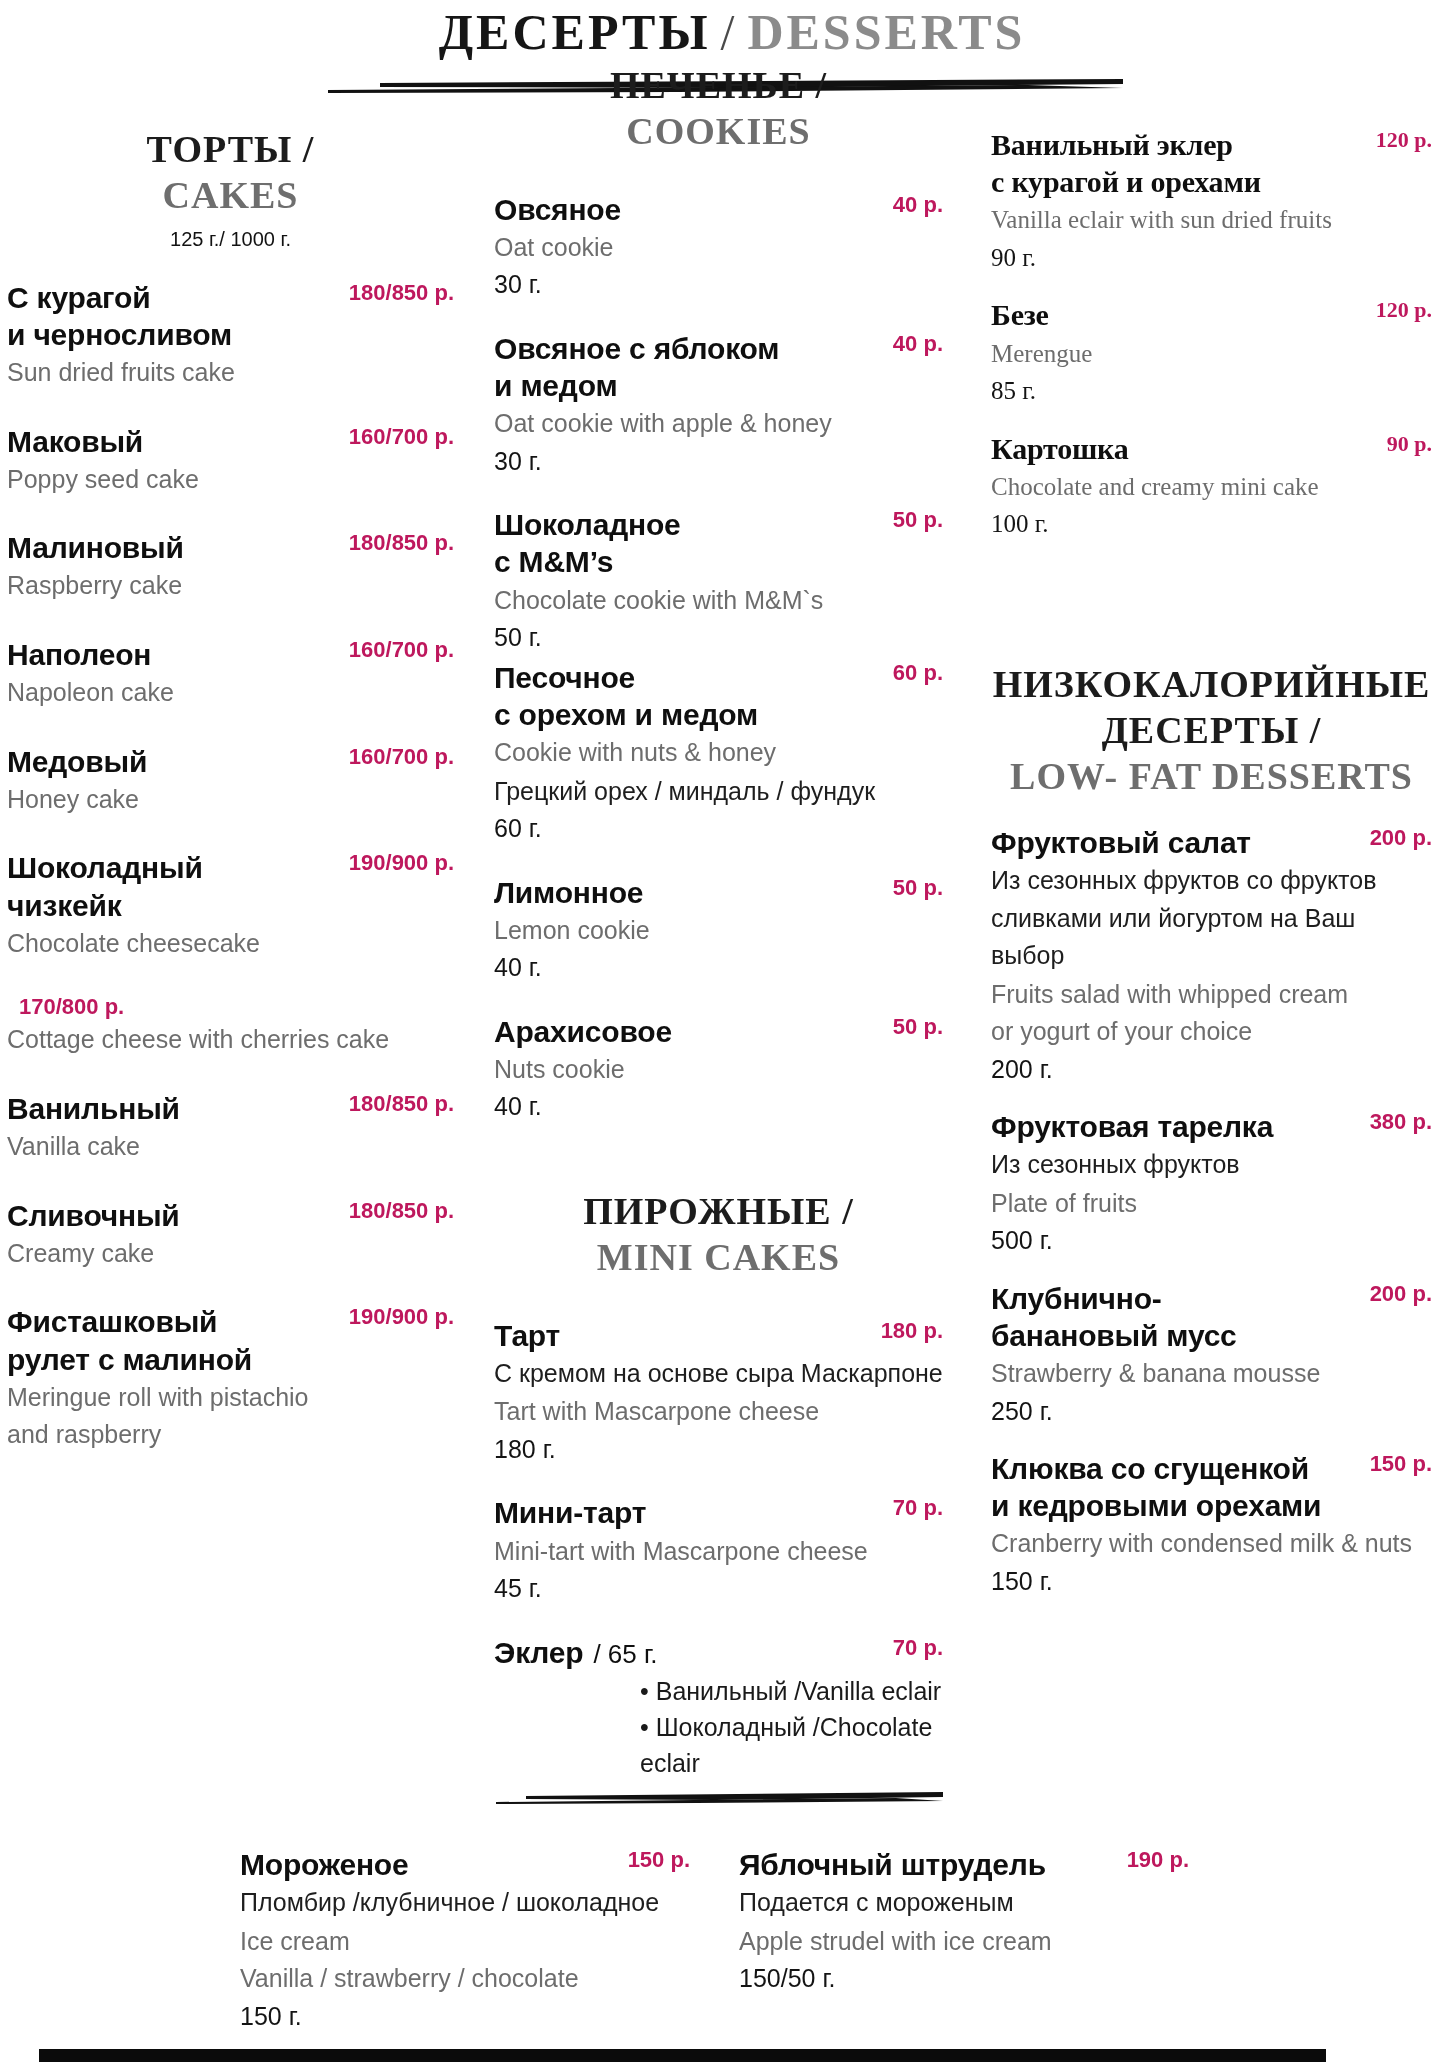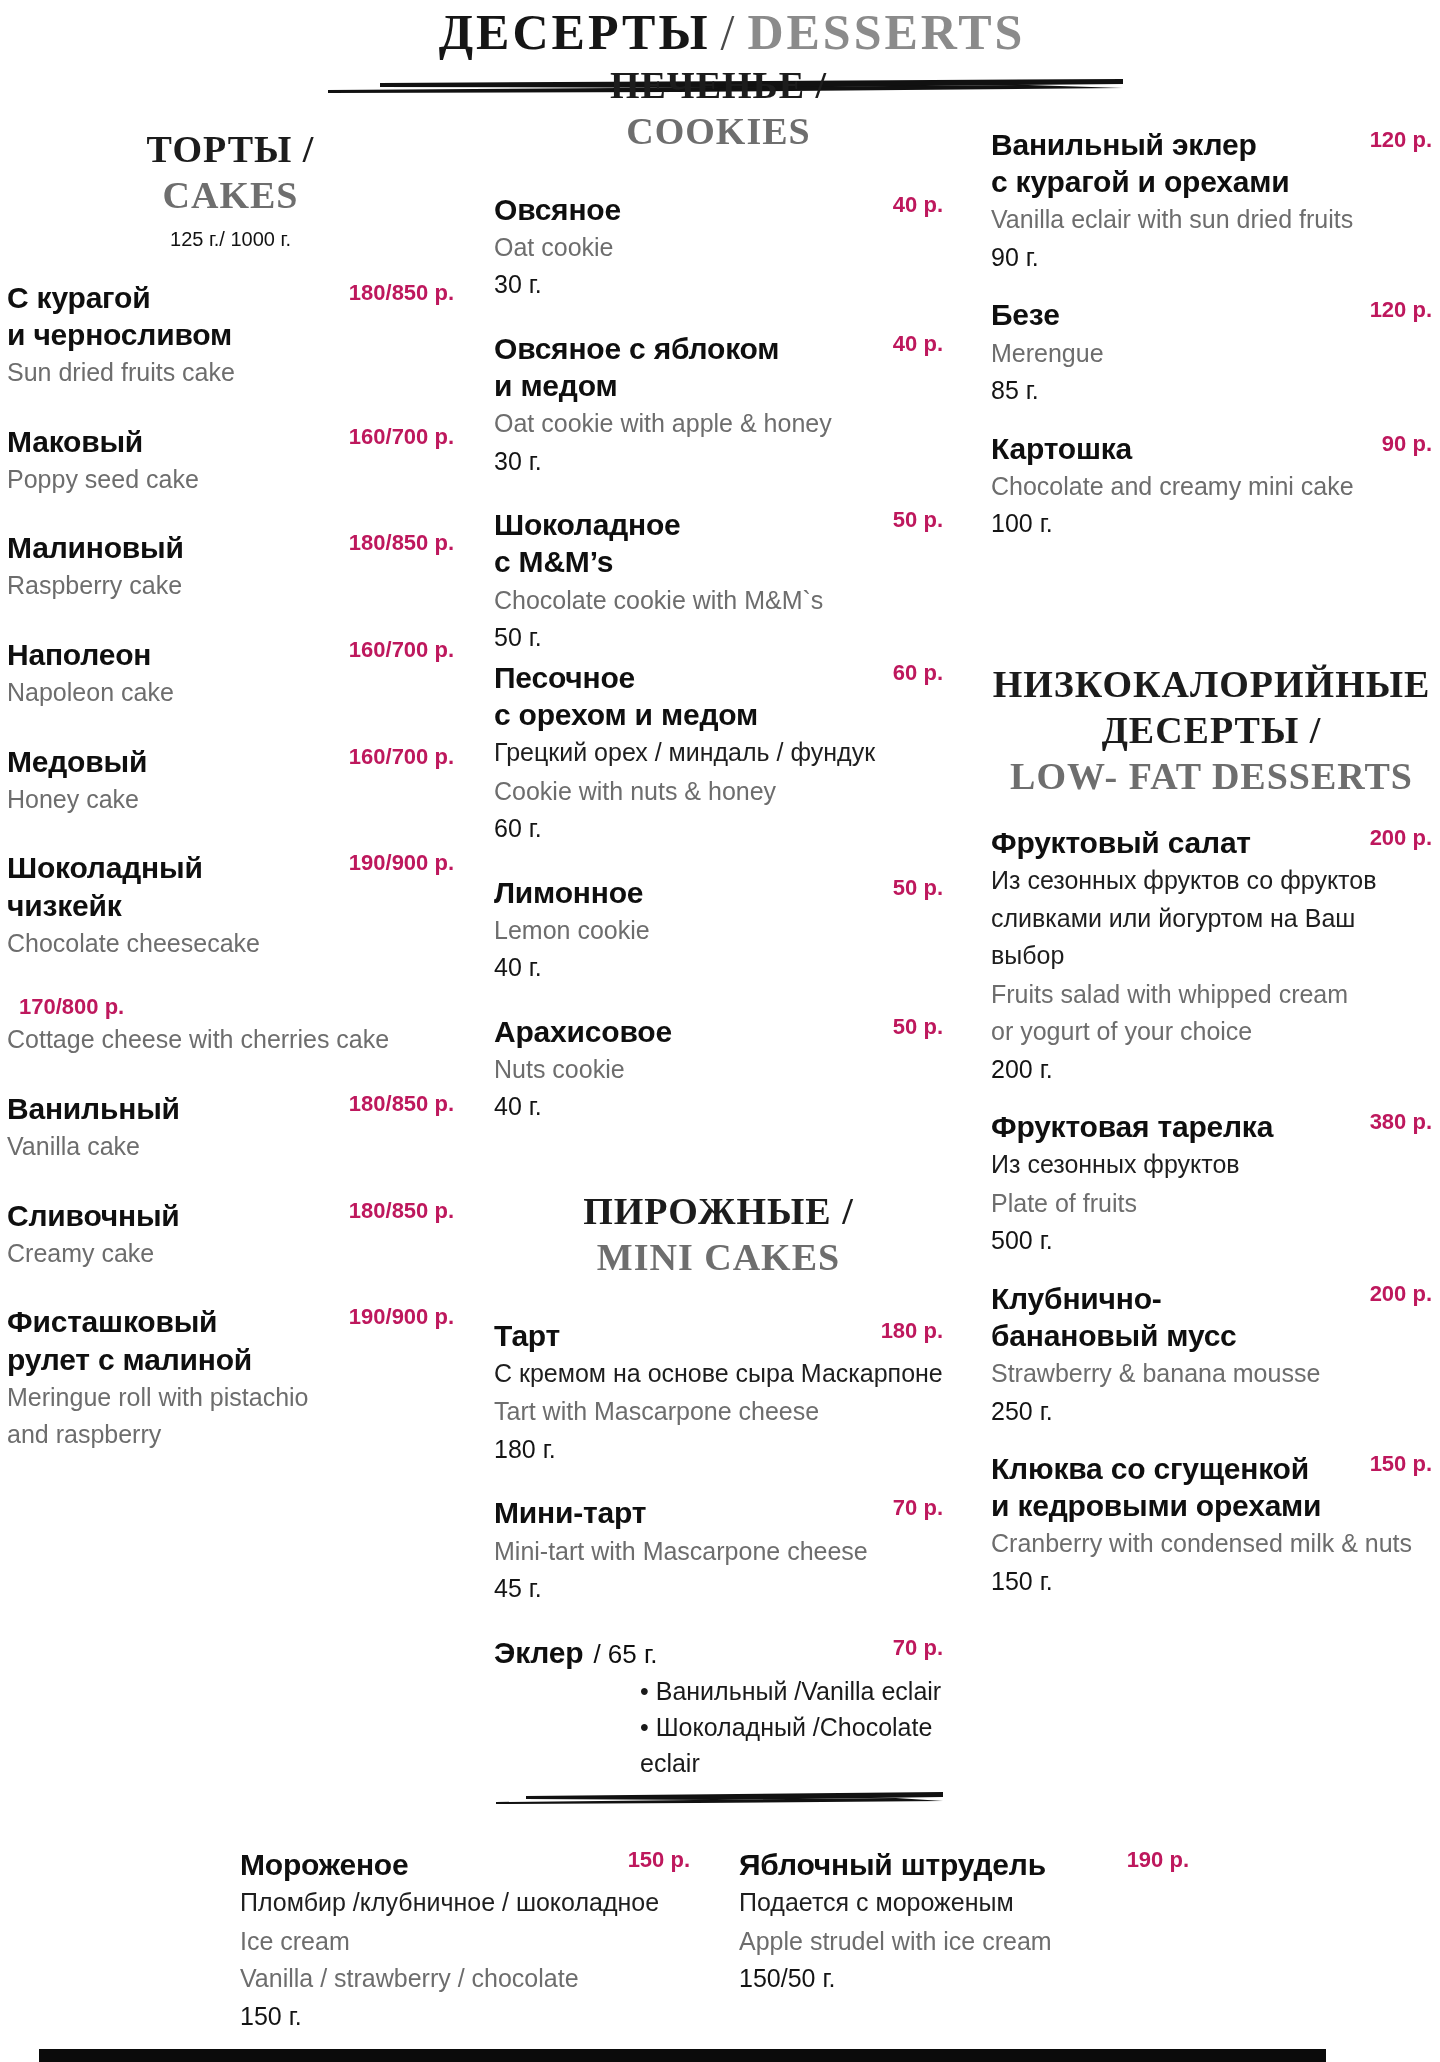--- a/index.html
+++ b/index.html
@@ -26,21 +26,21 @@
   .col-heading { text-align:center; font-family:"Liberation Serif", serif; font-weight:700; letter-spacing:1px; }
   .h-ru { font-size:38px; line-height:1.22; color:#1c1c1c; white-space:pre-line; }
   .h-en { font-size:38px; line-height:1.22; color:#6e6e6e; white-space:pre-line; }
   .portion { font-family:"Liberation Sans", sans-serif; font-weight:400; letter-spacing:0;
              font-size:20px; line-height:1.4; color:#121212; margin-top:6px; }
   .col-left .col-heading { margin-top:126px; }
   .col-left .items { margin-top:26px; }
   .col-mid .col-heading { margin-top:62px; margin-bottom:36px; }
   .mini-heading { margin-top:14px; margin-bottom:24px; }
   .lowfat-heading { margin-top:118px; margin-bottom:24px; }
-  .col-right .first-block { margin-top:126px; }
+  .col-right .first-block { margin-top:126px;font-family:Liberation Serif, serif; }
   
   .item { margin-bottom:26px; }
   .col-left .item { margin-bottom:31px; }
   .col-right .item { margin-bottom:20px; }
   .item.tight { margin-bottom:2px; }
   .row { display:flex; justify-content:space-between; align-items:flex-start; }
   .name {
     margin:0; font-weight:700; font-size:30px; line-height:1.24;
     letter-spacing:-0.2px; color:#0f0f0f; white-space:pre-line;
   }
@@ -185,22 +185,22 @@
           </div>
         <p class="desc">Chocolate cookie with M&amp;M`s</p>
         <p class="weight">50 г.</p>
       </article>
       <article class="item">
         <div class="row">
             <h3 class="name">Песочное
 с орехом и медом</h3>
             <div class="price">60 р.</div>
           </div>
+        <p class="desc">Cookie with nuts &amp; honey</p>
         <p class="desc desc-ru">Грецкий орех / миндаль / фундук</p>
-        <p class="desc">Cookie with nuts &amp; honey</p>
         <p class="weight">60 г.</p>
       </article>
       <article class="item">
         <div class="row">
             <h3 class="name">Лимонное</h3>
             <div class="price">50 р.</div>
           </div>
         <p class="desc">Lemon cookie</p>
         <p class="weight">40 г.</p>
       </article>

